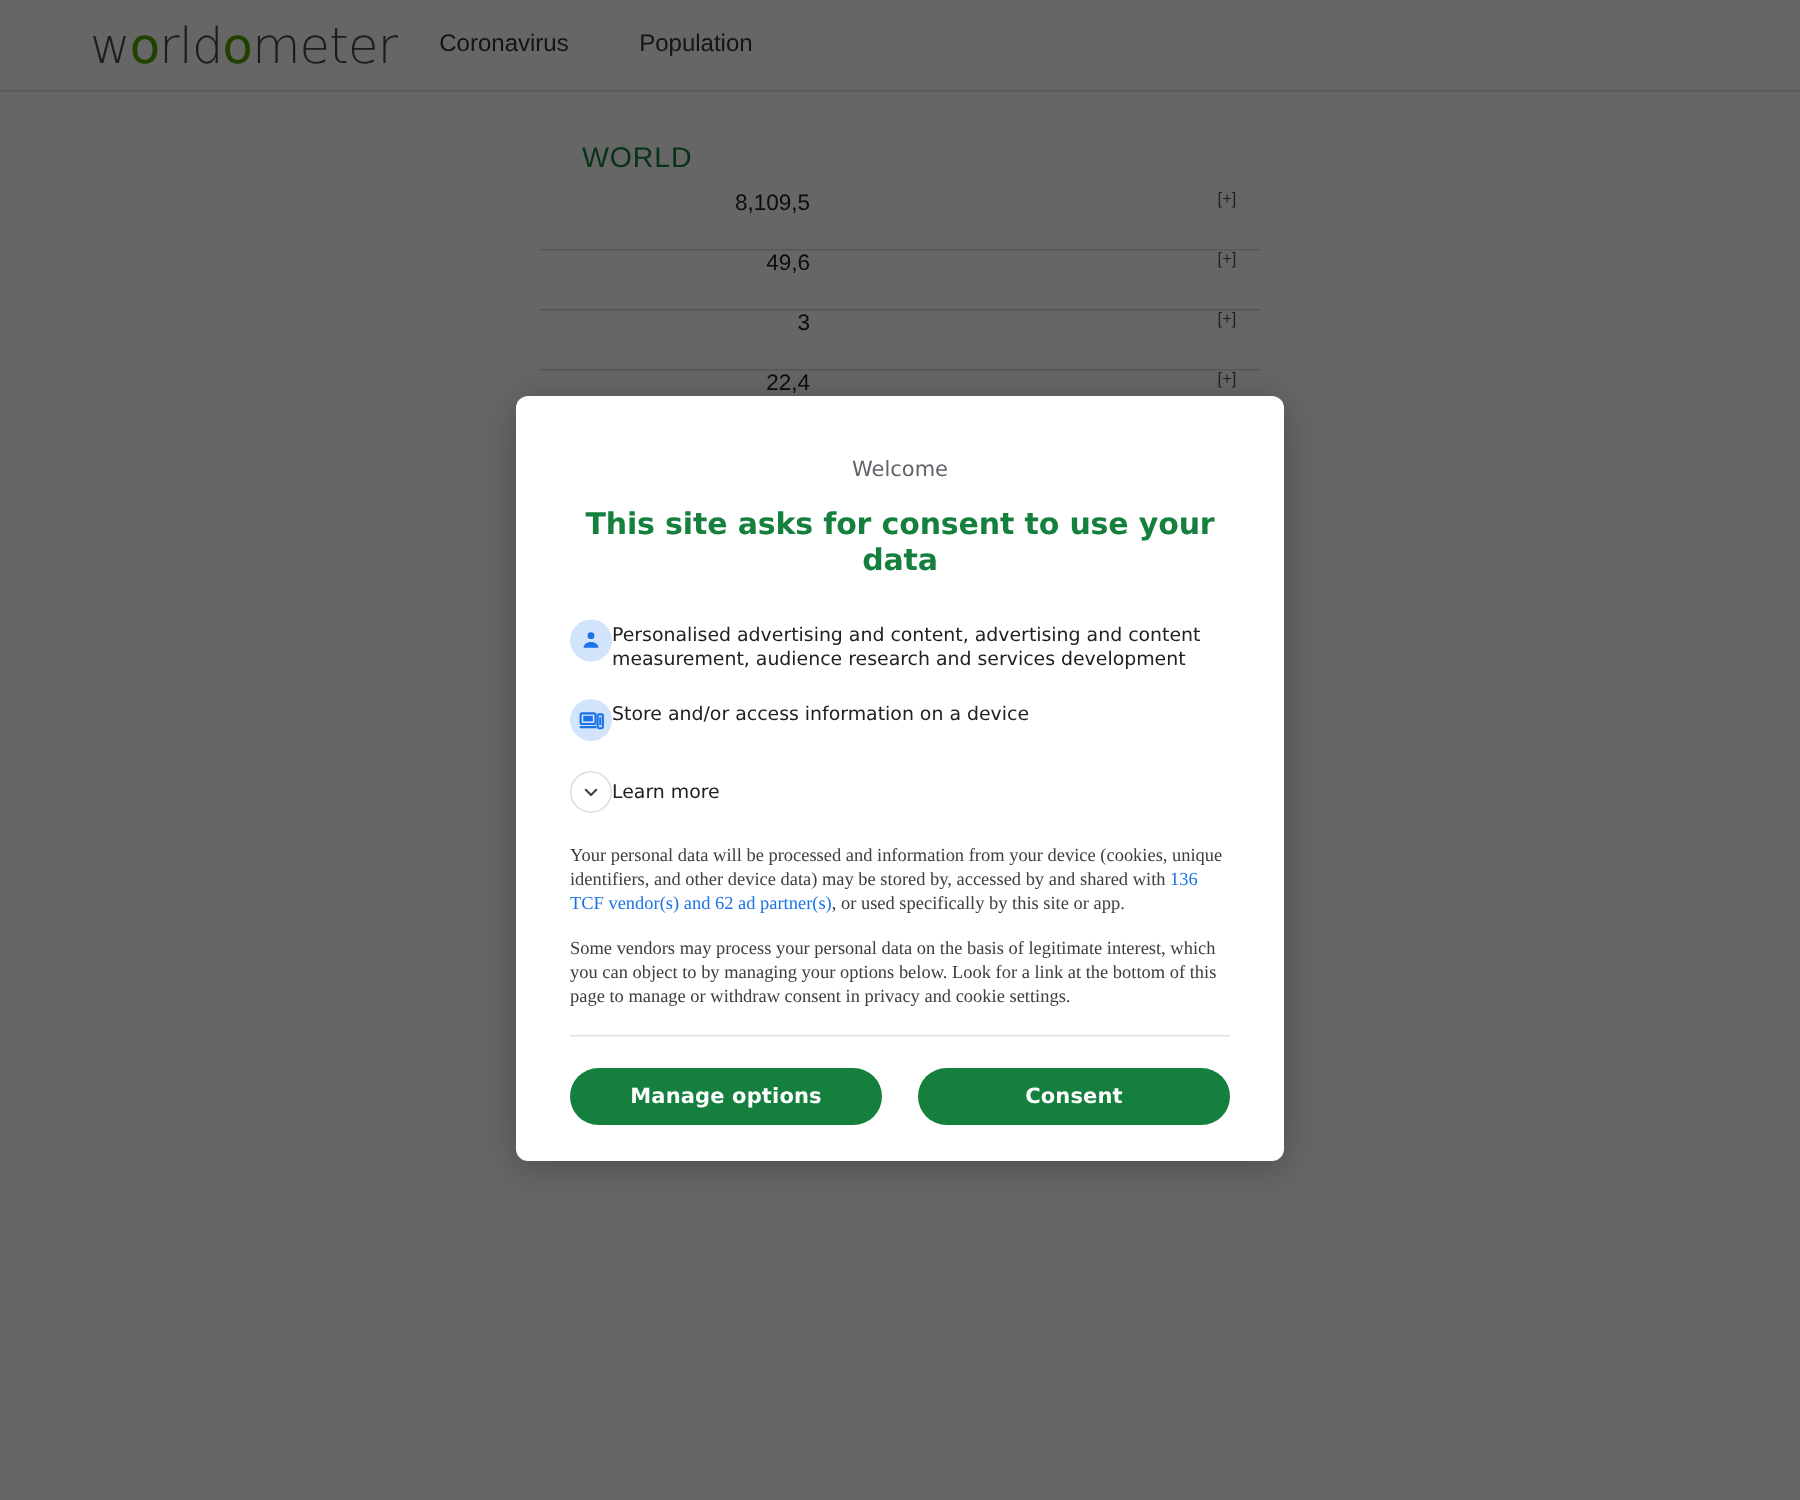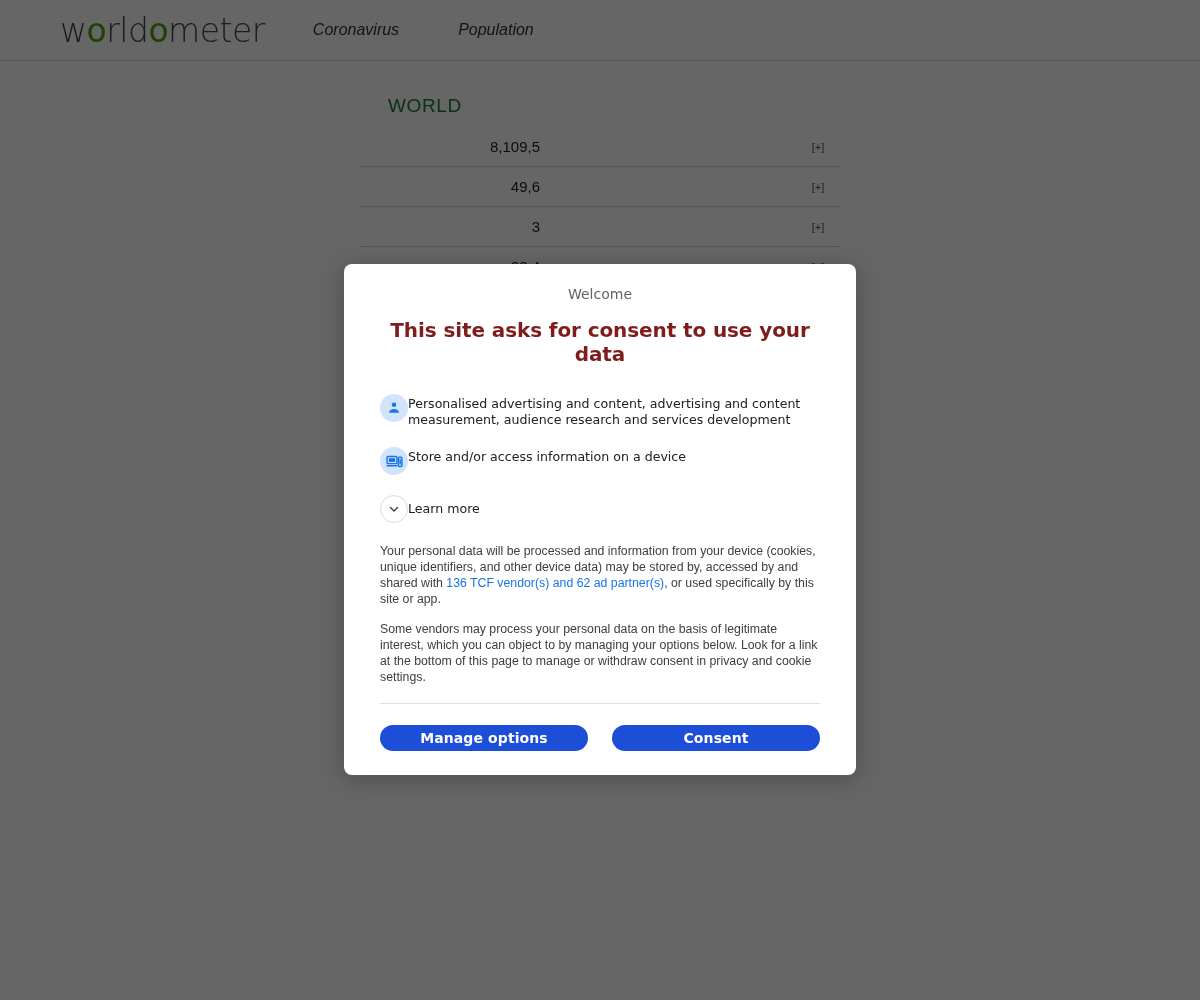--- a/index.html
+++ b/index.html
@@ -35,23 +35,22 @@
     font-family: "DejaVu Sans", sans-serif;
     font-weight: 300;
     line-height: 1;
     white-space: nowrap;
     user-select: none;
   }
   .logo .o-green { color: #52a300; font-weight: 400; }
   .site-nav {
     display: flex;
     align-items: center;
-    margin-left: 48px;
-    gap: 59px;
-    font-style: italic;
+    margin-left: 28px;
+    gap: 47px;
   }
   .site-nav a {
     font-size: 16px;
     color: #333333;
     text-decoration: none;
     white-space: nowrap;
   }
 
   
   .stats-wrap {
@@ -63,21 +62,20 @@
     font-size: 19px;
     color: #15803d;
     letter-spacing: 0.6px;
     font-weight: 400;
     padding: 14px 0 10px 28px;
     white-space: nowrap;
   }
   .stat-table { width: 100%; }
   .stat-row {
     display: flex;
-    align-items: center;
     height: 40px;
     border-bottom: 1px solid #d8d8d8;
     font-size: 15px;
     color: #222222;
   }
   .stat-row .num {
     width: 192px;
     text-align: right;
     padding-right: 12px;
     white-space: nowrap;
@@ -110,34 +108,34 @@
   
   .modal {
     position: absolute;
     left: 344px;
     top: 264px;
     width: 512px;
     background: #ffffff;
     border-radius: 8px;
     z-index: 60;
     box-shadow: 0 4px 24px rgba(0,0,0,0.25);
-    padding: 12px 36px 24px 36px;
+    padding: 31px 36px 24px 36px;
   }
   .modal-eyebrow {
     text-align: center;
     font-size: 14px;
     color: #5f6368;
     margin: 10px 0 0 0;
     font-family: "DejaVu Sans", sans-serif;
   }
   .modal-title {
     text-align: center;
     font-size: 20px;
     font-weight: 700;
-    color: #7f1d1d;
+    color: #15803d;
     margin: 16px 0 0 0;
     font-family: "DejaVu Sans", sans-serif;
     letter-spacing: -0.1px;
   }
 
   .purposes { margin-top: 28px; }
   .purpose {
     display: flex;
     align-items: flex-start;
     margin-bottom: 20px;
@@ -165,45 +163,45 @@
     font-family: "DejaVu Sans", sans-serif;
   }
   .purpose.learn .purpose-text { padding-top: 6px; }
 
   .legal { margin-top: 20px; }
   .legal p {
     font-size: 12.3px;
     line-height: 16px;
     color: #3c4043;
     margin: 0 0 14px 0;
-    font-family: Liberation Sans, sans-serif;
+    font-family: Liberation Serif, serif;
   }
   .legal p:last-child { margin-bottom: 16px; }
   .legal a {
     color: #1a73e8;
     text-decoration: none;
   }
 
   .modal-divider {
     height: 1px;
     background: #e0e0e0;
     margin: 18px 0 0 0;
   }
 
   .actions {
     display: flex;
     gap: 24px;
     margin-top: 21px;
   }
   .btn {
     flex: 1 1 0;
-    height: 26px;
+    height: 38px;
     border: none;
     border-radius: 19px;
-    background: #1d4ed8;
+    background: #15803d;
     color: #ffffff;
     font-size: 14px;
     font-weight: 700;
     font-family: "DejaVu Sans", sans-serif;
     cursor: pointer;
     letter-spacing: 0.1px;
   }
 </style>
 </head>
 <body>

